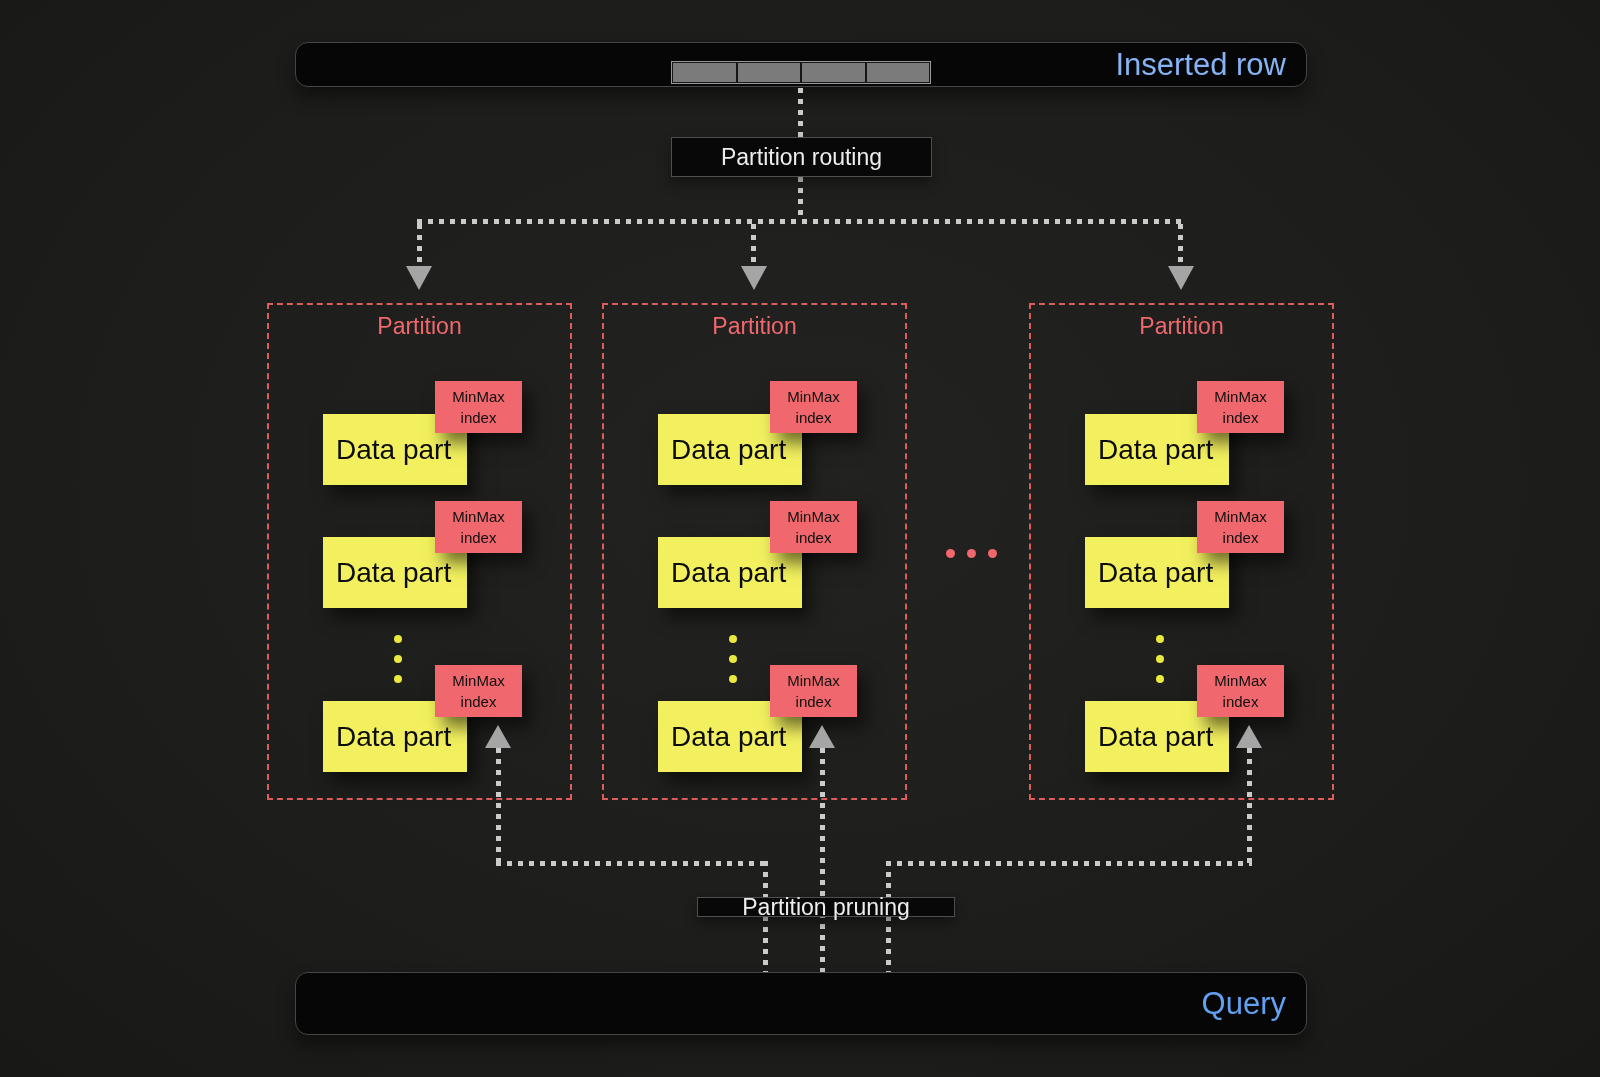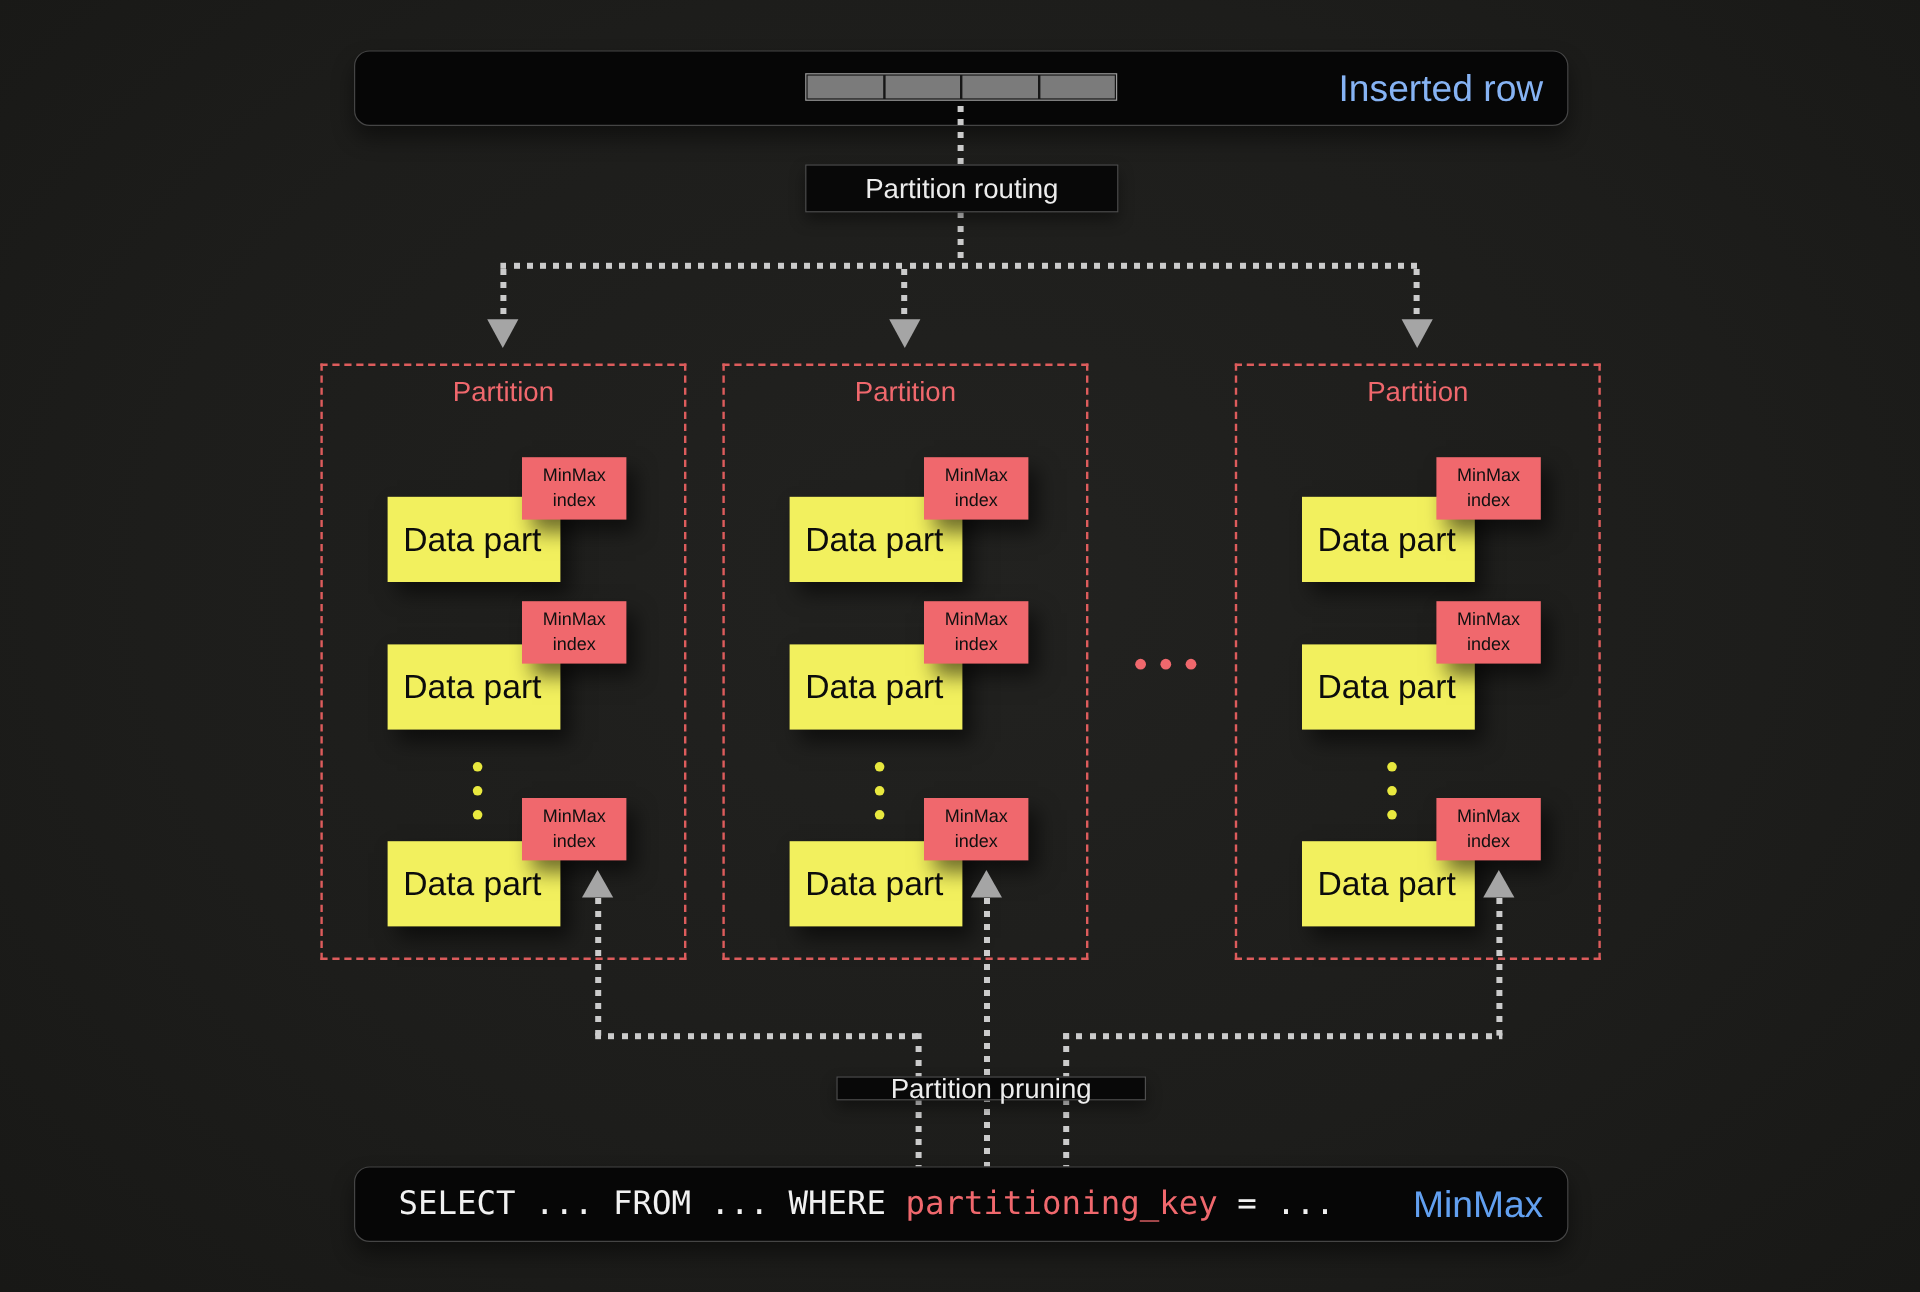--- a/index.html
+++ b/index.html
@@ -29,21 +29,21 @@
   }
   
   .bar{
     position:absolute;left:295px;width:1012px;
     background:var(--panel-bg);
     border:1px solid var(--panel-border);
     border-radius:13px;
     box-shadow:0 10px 18px rgba(0,0,0,.45);
     z-index:3;
   }
-  #inserted-bar{top:42px;height:63px}
+  #inserted-bar{top:42px;height:45px}
   #query-bar{top:972px;height:63px}
   .bar-label{
     position:absolute;right:20px;top:0;bottom:0;
     display:flex;align-items:center;
     font-size:31px;
   }
   #inserted-label{color:var(--blue-light)}
   #query-label{color:var(--blue)}
   
   #row-segments{
@@ -213,15 +213,14 @@
 
 <div class="vdash" style="left:1247px;top:748px;height:115px"></div>
 <div class="hdash" style="left:886px;top:861px;width:366px"></div>
 <div class="vdash" style="left:886px;top:861px;height:111px"></div>
 
 <div class="pill" id="pruning-pill">
   <span>Partition pruning</span>
 </div>
 
 <div class="bar" id="query-bar">
-  <div id="sql-line"><span>SELECT ... FROM ... WHERE </span><span class="key">partitioning_key</span><span> = ...</span></div>
-  <div class="bar-label" id="query-label">MinMax</div>
+  <div class="bar-label" id="query-label">Query</div>
 </div>
 
 </body></html>

